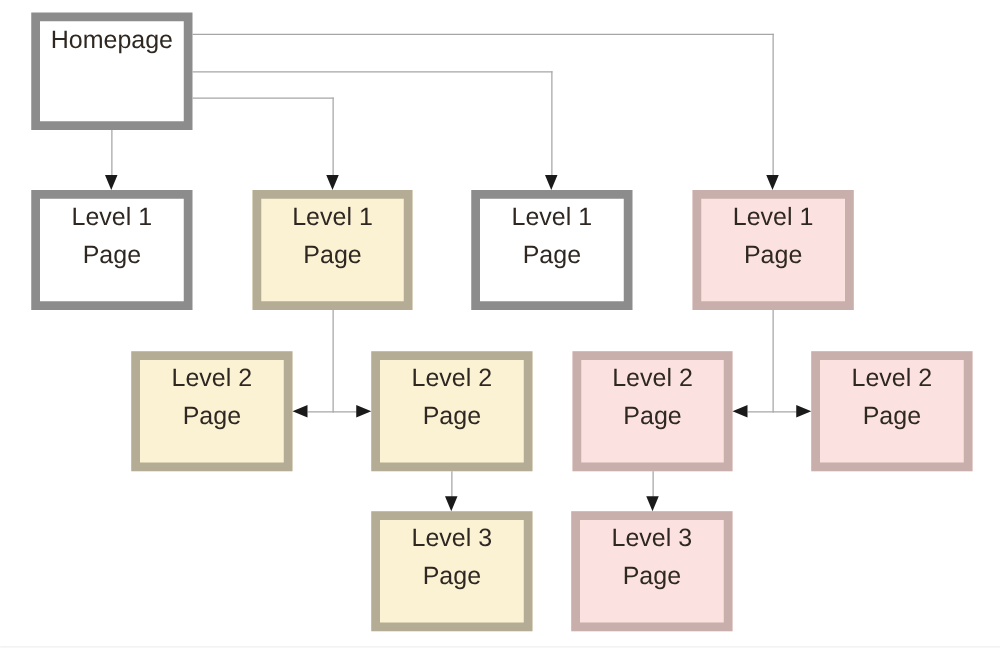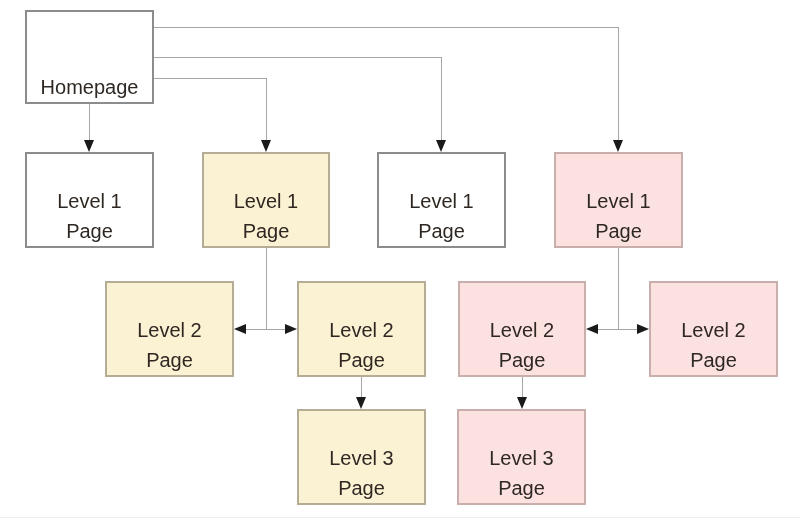--- a/index.html
+++ b/index.html
@@ -10,26 +10,26 @@
   #canvas {
     position: relative;
     width: 800px;
     height: 525px;
     background: var(--bg, #ffffff);
     overflow: hidden;
   }
   .node {
     position: absolute;
     box-sizing: border-box;
-    border: 2px solid #a21caf;
+    border: 7px solid #a21caf;
     background: #ffffff;
     display: flex;
     flex-direction: column;
     align-items: center;
-    justify-content: flex-end;
+    justify-content: flex-start;
     text-align: center;
     font-size: 20px;
     line-height: 30px;
     color: var(--text, #2f2822);
   }
   .node span { display: block; }
   .vline {
     position: absolute;
     width: 1px;
     background: var(--line, #a6a6a6);

